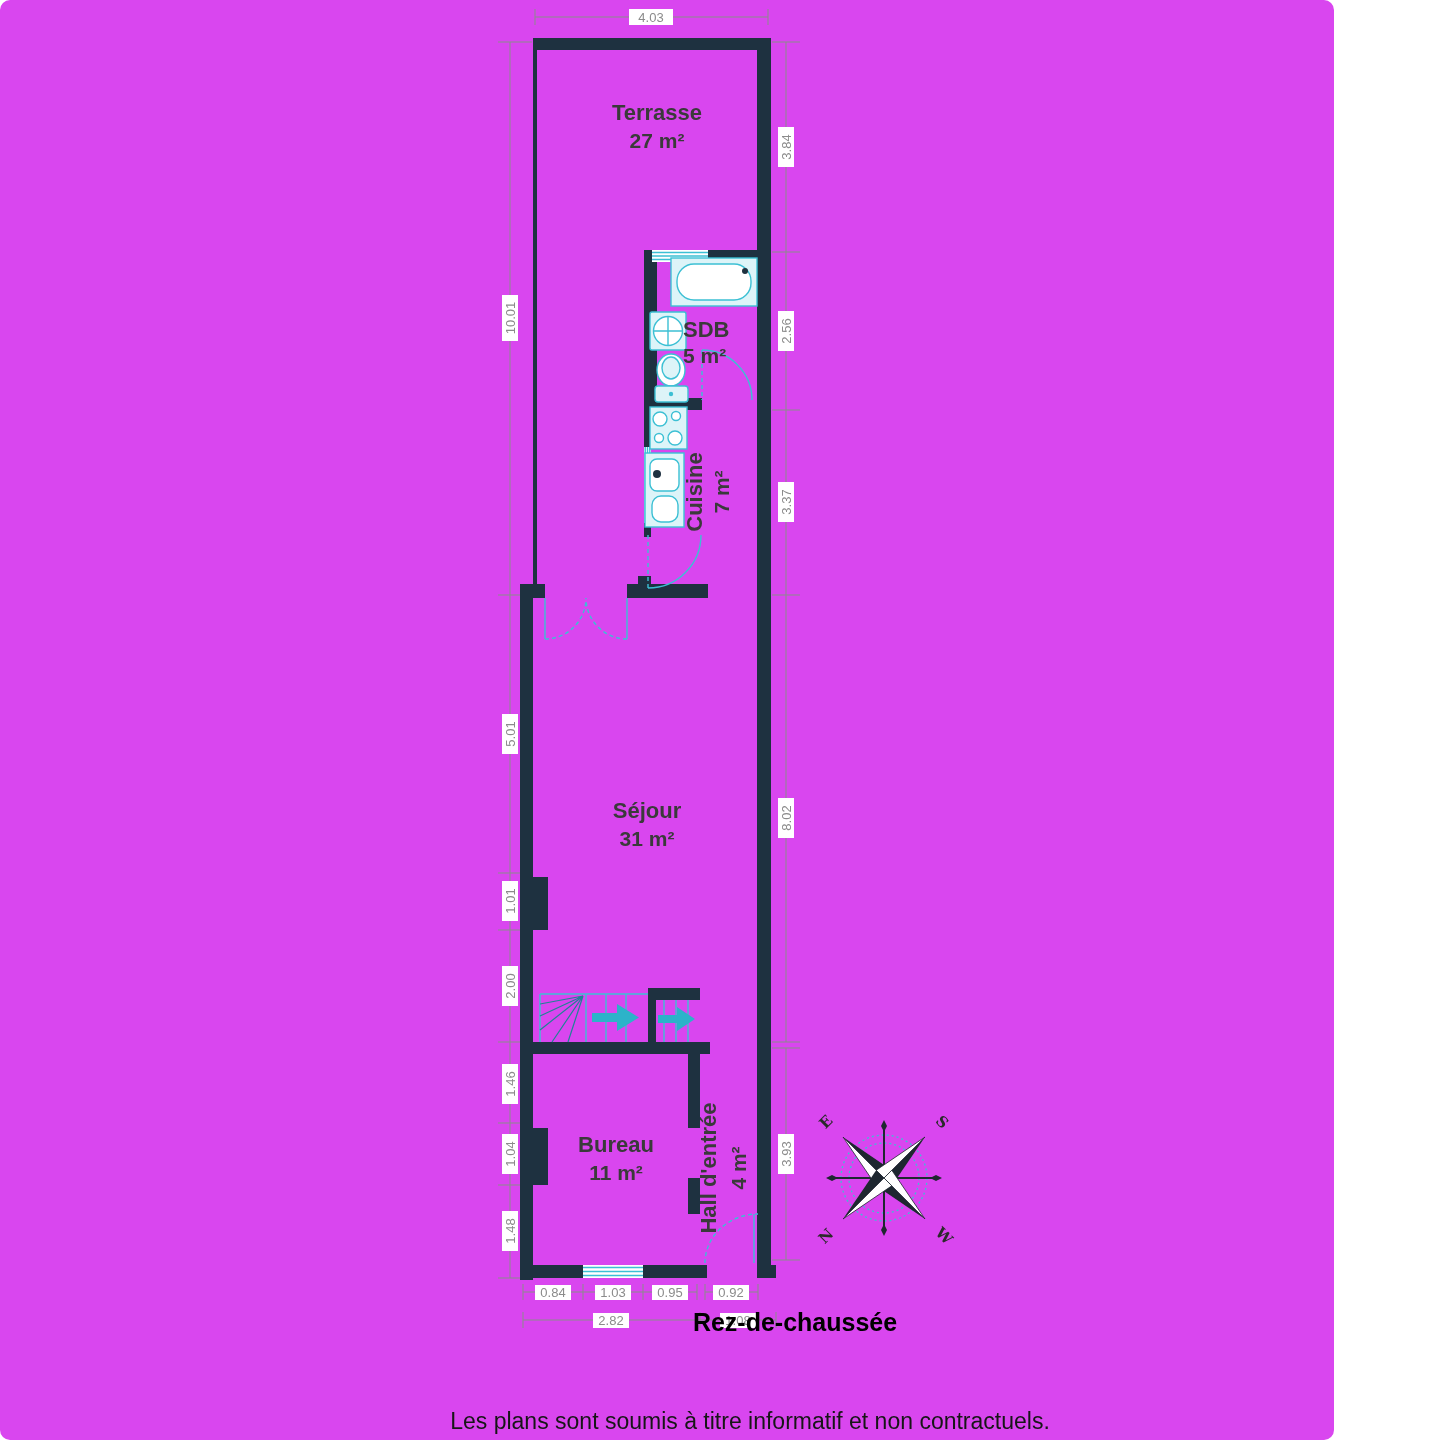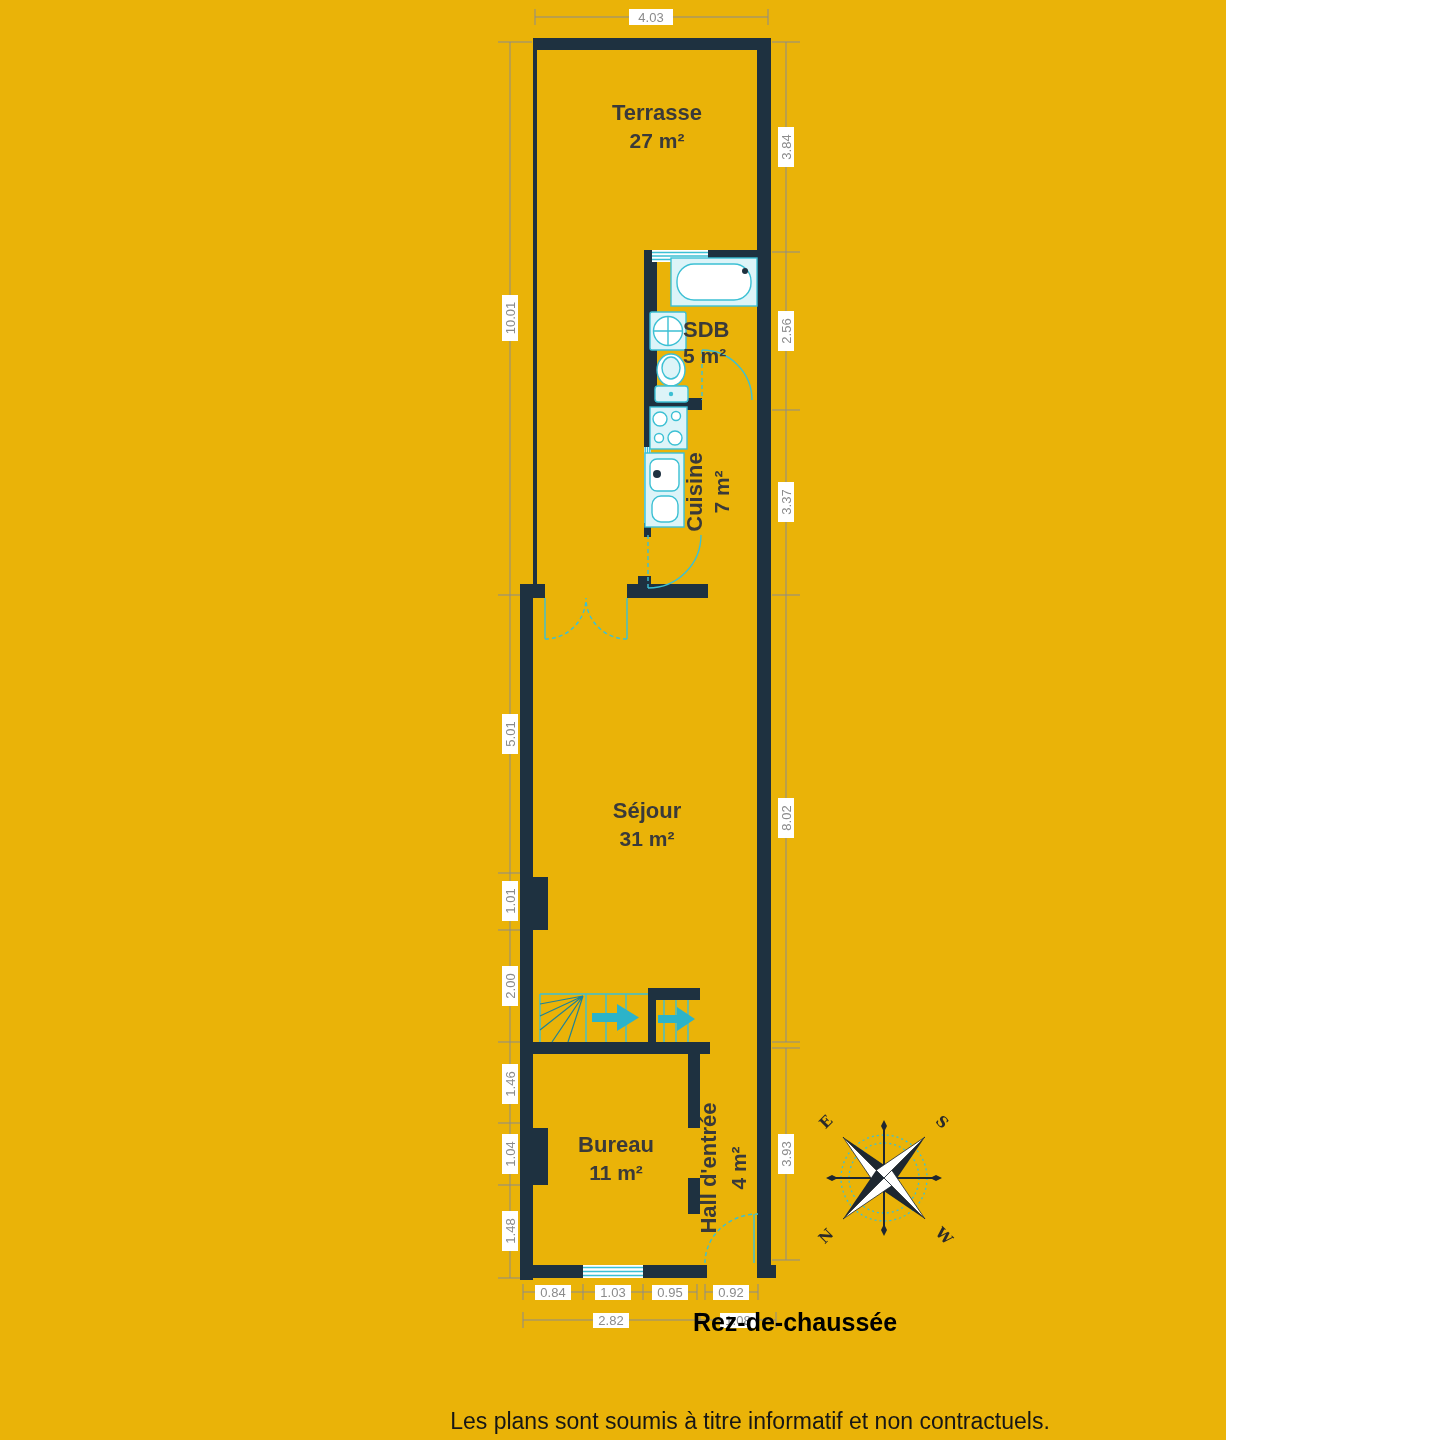--- a/index.html
+++ b/index.html
@@ -1,17 +1,17 @@
 <!DOCTYPE html>
 <html><head>
 <meta charset="utf-8">
 <style>
   html,body{margin:0;padding:0;background:#fff;}
-  .canvas{position:relative;width:1226px;height:1440px;background:#eab308;overflow:hidden;
-          font-family:"Liberation Sans",sans-serif;}
+  .canvas{position:relative;width:1334px;height:1440px;background:#d946ef;overflow:hidden;
+          font-family:"Liberation Sans",sans-serif;border-radius:10px;}
   svg{position:absolute;left:0;top:0;}
   .wall{fill:#1e3140;}
   .dimline{stroke:#8b8b8b;stroke-width:1;fill:none;}
   .dimtxt{fill:#8b8b8b;font-size:13px;font-family:"Liberation Sans",sans-serif;}
   .whbg{fill:#ffffff;}
   .roomname{fill:#3a3a3a;font-size:22px;font-weight:600;font-family:"Liberation Sans",sans-serif;}
   .roomarea{fill:#3a3a3a;font-size:21px;font-weight:600;font-family:"Liberation Sans",sans-serif;}
   .cy{stroke:#3cc0d4;fill:none;stroke-width:1.4;}
   .cyd{stroke:#3cc0d4;fill:none;stroke-width:1.4;stroke-dasharray:4 3;}
   .fixfill{fill:#ddf4f8;stroke:#3cc0d4;stroke-width:1.4;}

